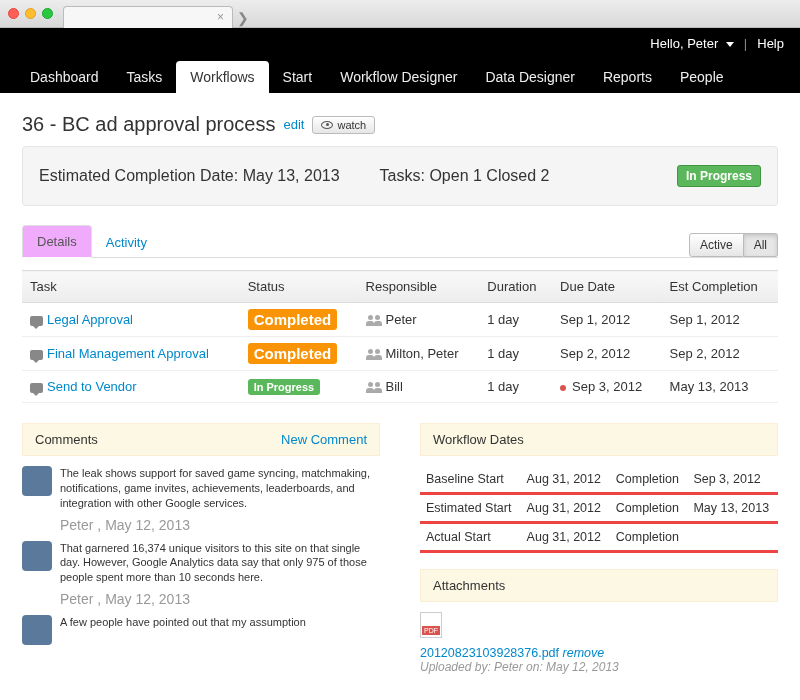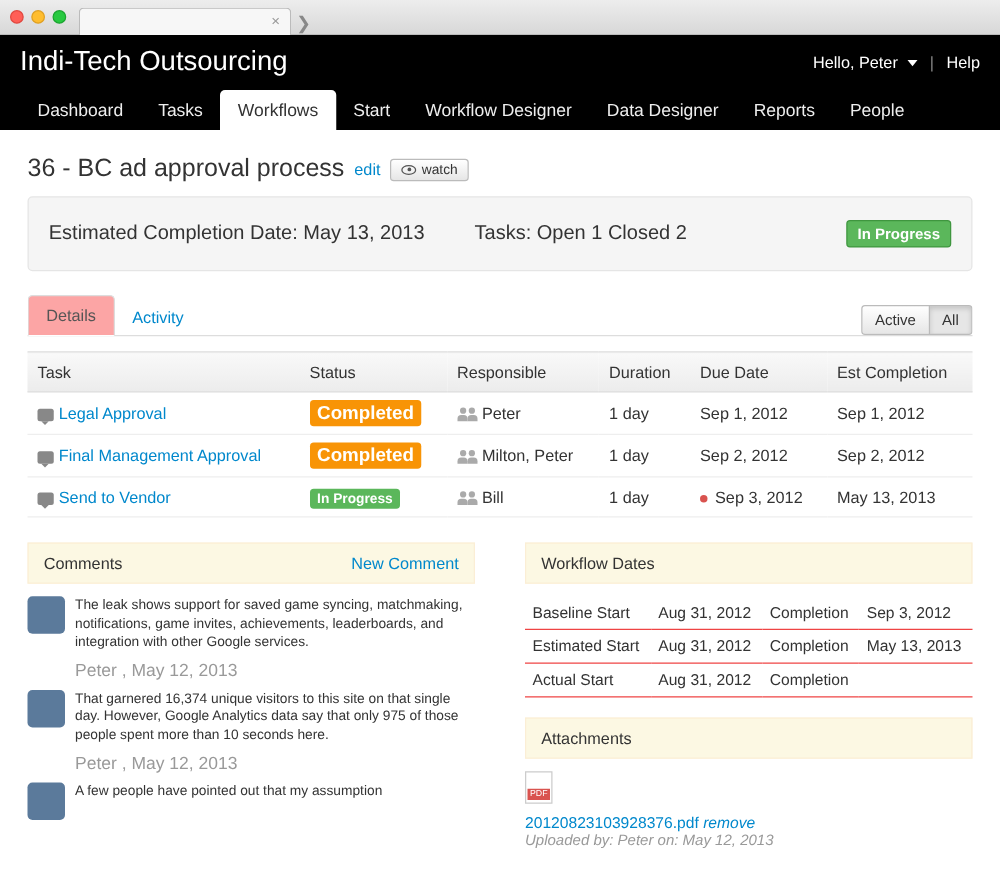--- a/index.html
+++ b/index.html
@@ -32,21 +32,21 @@
   .watch-btn { font-size:11px; padding:2px 8px; border:1px solid #bbb; border-radius:3px; background:linear-gradient(#fff,#e6e6e6); display:inline-flex; align-items:center; gap:4px; cursor:pointer; }
   .eye-icon { width:12px; height:8px; border:1px solid #555; border-radius:60% 60% 60% 60%; position:relative; }
   .eye-icon::after { content:""; position:absolute; width:3px; height:3px; background:#555; border-radius:50%; top:1.5px; left:3.5px; }
 
   .summary-box { background:#f5f5f5; border:1px solid #e5e5e5; border-radius:4px; padding:18px 16px; display:flex; align-items:center; gap:40px; margin-bottom:18px; }
   .summary-text { font-size:16px; color:#333; }
   .status-badge { margin-left:auto; background:#5bb75b; color:#fff; font-size:12px; font-weight:bold; padding:3px 8px; border-radius:3px; border:1px solid #3f963f; }
 
   .tabs-row { display:flex; align-items:flex-end; border-bottom:1px solid #ddd; margin-bottom:12px; }
   .subtab { padding:8px 14px; font-size:13px; cursor:pointer; color:#0088cc; position:relative; top:1px; }
-  .subtab.active { border:1px solid #ddd; border-bottom:1px solid #fff; border-radius:4px 4px 0 0; color:#555; background:#fca5a5; }
+  .subtab.active { border:1px solid #ddd; border-bottom:1px solid #fff; border-radius:4px 4px 0 0; color:#555; background:#f0abfc; }
   .filter-group { margin-left:auto; display:flex; }
   .filter-btn { font-size:12px; padding:4px 10px; border:1px solid #bbb; background:linear-gradient(#fff,#e6e6e6); cursor:pointer; }
   .filter-btn:first-child { border-radius:3px 0 0 3px; }
   .filter-btn:last-child { border-radius:0 3px 3px 0; border-left:none; }
   .filter-btn.active { background:#e6e6e6; box-shadow:inset 0 2px 4px rgba(0,0,0,.15); }
 
   table.task-table { width:100%; border-collapse:collapse; font-size:13px; }
   table.task-table th { text-align:left; font-weight:normal; color:#333; background:linear-gradient(#f9f9f9,#ececec); padding:8px 8px; border-top:1px solid #ddd; border-bottom:1px solid #ddd; }
   table.task-table td { padding:8px 8px; border-bottom:1px solid #eee; vertical-align:middle; }
   .task-link { color:#0088cc; cursor:pointer; }
@@ -60,21 +60,21 @@
   .red-dot { display:inline-block; width:6px; height:6px; background:#d9534f; border-radius:50%; margin-right:6px; vertical-align:middle; }
 
   .lower { display:flex; gap:40px; margin-top:20px; }
   .col { flex:1; }
   .section-hdr { background:#fcf8e3; border:1px solid #fbeed5; padding:8px 12px; display:flex; align-items:center; font-size:13px; color:#333; margin-bottom:10px; }
   .section-hdr .link { margin-left:auto; color:#0088cc; cursor:pointer; }
   .comment { display:flex; gap:8px; margin-bottom:6px; font-size:11px; line-height:1.35; }
   .avatar { width:30px; height:30px; background:#5b7a9b; border-radius:4px; flex-shrink:0; }
   .comment-meta { color:#999; font-size:14px; margin:2px 0 8px 38px; }
   table.dates { width:100%; font-size:12.5px; border-collapse:collapse; }
-  table.dates td { padding:6px 6px; border-bottom:1px solid #ef4444; }
+  table.dates td { padding:6px 6px; border-bottom:3px solid #ef4444; }
   .attach-row { display:flex; align-items:flex-start; gap:8px; font-size:12.5px;flex-direction:column; }
   .pdf-icon { width:22px; height:26px; background:#fff; border:1px solid #ccc; position:relative; }
   .pdf-icon::after { content:"PDF"; position:absolute; bottom:2px; left:1px; right:1px; background:#d9534f; color:#fff; font-size:7px; text-align:center; line-height:9px; }
   .attach-link { color:#0088cc; cursor:pointer; }
   .remove-link { color:#0088cc; font-style:italic; cursor:pointer; }
   .uploaded { color:#999; font-style:italic; font-size:12px; }
 </style>
 </head>
 <body>
 
@@ -86,21 +86,20 @@
   </div>
   <div class="browser-tab">
     <span></span>
     <span class="x">×</span>
   </div>
   <span class="new-tab">❯</span>
 </div>
 
 <div class="topbar">
   <div class="topbar-row1">
-    <div class="brand">Indi-Tech Outsourcing</div>
     <div class="topbar-right">
       <span>
         <span>Hello, Peter</span>
         <span class="caret-down"></span>
       </span>
       <span class="divider-v">|</span>
       <span>Help</span>
     </div>
   </div>
   <div class="main-nav" id="main-nav">

